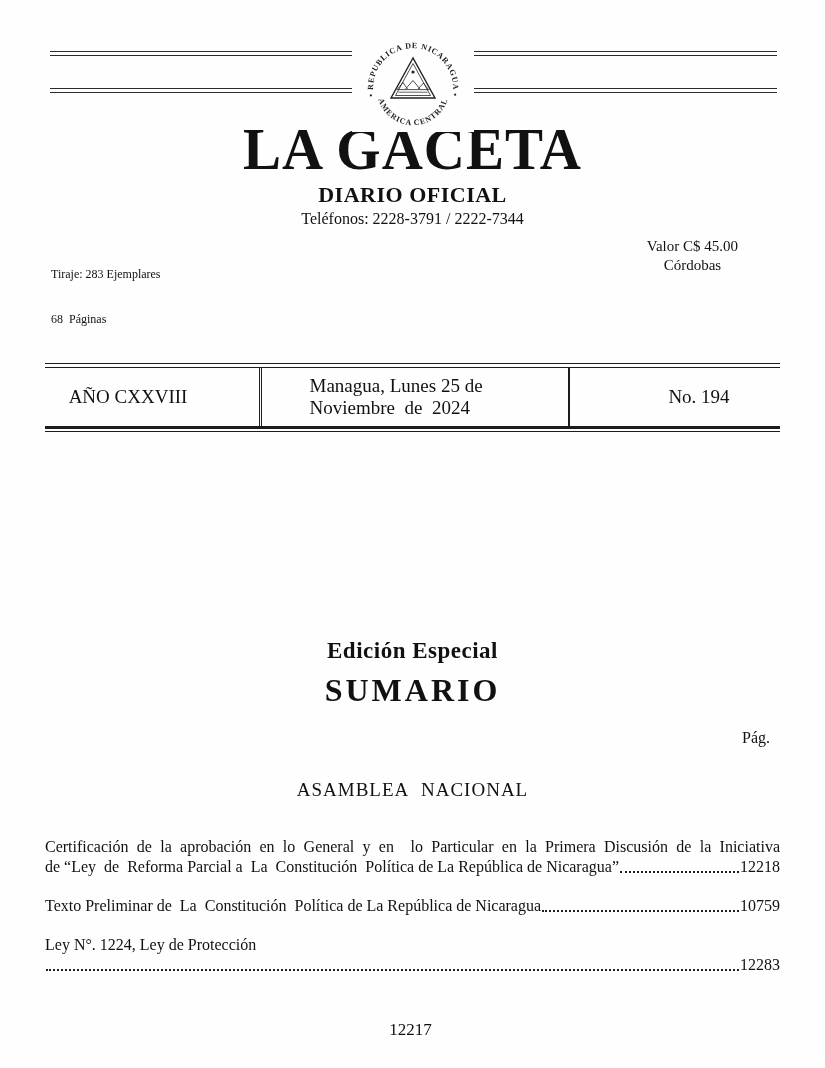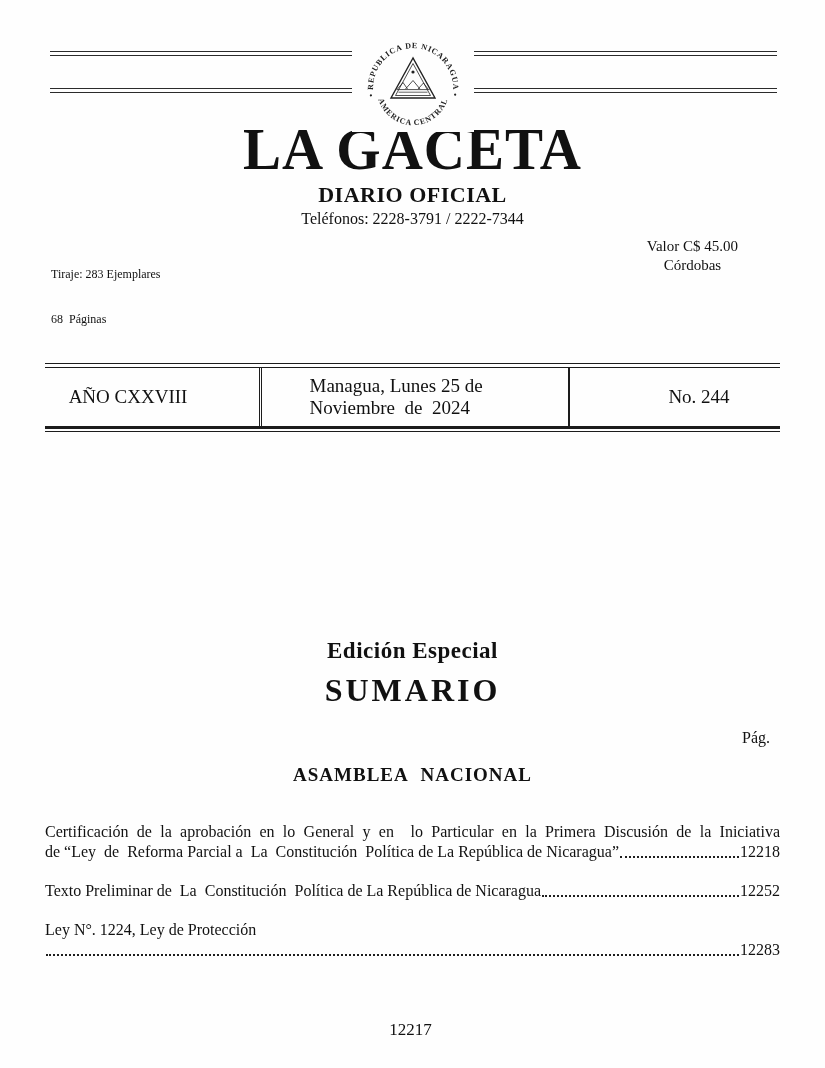--- a/index.html
+++ b/index.html
@@ -60,22 +60,22 @@
   .cell-number { width: 162px; }
   .vsep { width: 2.5px; border-left: 1.6px solid #1c1c1c; border-right: 1.6px solid #1c1c1c; }
 
   
   .summary { text-align: center; margin-top: 206px; }
   .edition-label { font-size: 23px; font-weight: bold; letter-spacing: 0.5px; }
   .sumario-title { font-size: 32px; font-weight: bold; letter-spacing: 3px; margin-top: 8px; }
   .pag-label { text-align: right; font-size: 16px; margin-top: 20px; padding-right: 10px; }
 
   .toc-section-heading {
-    text-align: center; font-size: 19px; font-weight: bold;
-    letter-spacing: 1px; word-spacing: 7px; margin-top: 17px;
+    text-align: center; font-size: 19px; font-weight: normal;
+    letter-spacing: 1px; word-spacing: 7px; margin-top: 32px;
   }
 
   
   .toc { margin-top: 36px; font-size: 16px; line-height: 20px; }
   .toc-entry { margin-bottom: 19px; }
   .toc-line { white-space: pre-wrap; }
   .toc-line.fill { text-align: justify; text-align-last: justify; }
   .toc-last { display: flex; align-items: flex-end; white-space: pre-wrap; }
   .leader {
     flex: 1 1 auto; min-width: 10px; height: 0; align-self: flex-end;
@@ -143,21 +143,21 @@
 
   <div class="banner-wrap">
     <div class="hr-thin"></div>
     <div class="gap2"></div>
     <div class="hr-thin"></div>
     <div class="banner-row">
       <div class="banner-cell cell-year">AÑO CXXVIII</div>
       <div class="vsep"></div>
       <div class="banner-cell cell-date">Managua, Lunes 25 de Noviembre  de  2024</div>
       <div class="vsep"></div>
-      <div class="banner-cell cell-number">No. 244</div>
+      <div class="banner-cell cell-number">No. 194</div>
     </div>
     <div class="hr-thick"></div>
     <div class="gap2"></div>
     <div class="hr-thin"></div>
   </div>
 
   <div class="summary">
     <div class="edition-label">Edición Especial</div>
     <div class="sumario-title">SUMARIO</div>
   </div>
@@ -173,21 +173,21 @@
         <span>de “Ley  de  Reforma Parcial a  La  Constitución  Política de La República de Nicaragua”</span>
         <span class="leader"></span>
         <span class="toc-page">12218</span>
       </div>
     </div>
 
     <div class="toc-entry">
       <div class="toc-last">
         <span>Texto Preliminar de  La  Constitución  Política de La República de Nicaragua</span>
         <span class="leader"></span>
-        <span class="toc-page">12252</span>
+        <span class="toc-page">10759</span>
       </div>
     </div>
 
     <div class="toc-entry">
       <div class="toc-line">Ley N°. 1224, Ley de Protección</div>
       <div class="toc-last">
         <span class="leader"></span>
         <span class="toc-page">12283</span>
       </div>
     </div>

